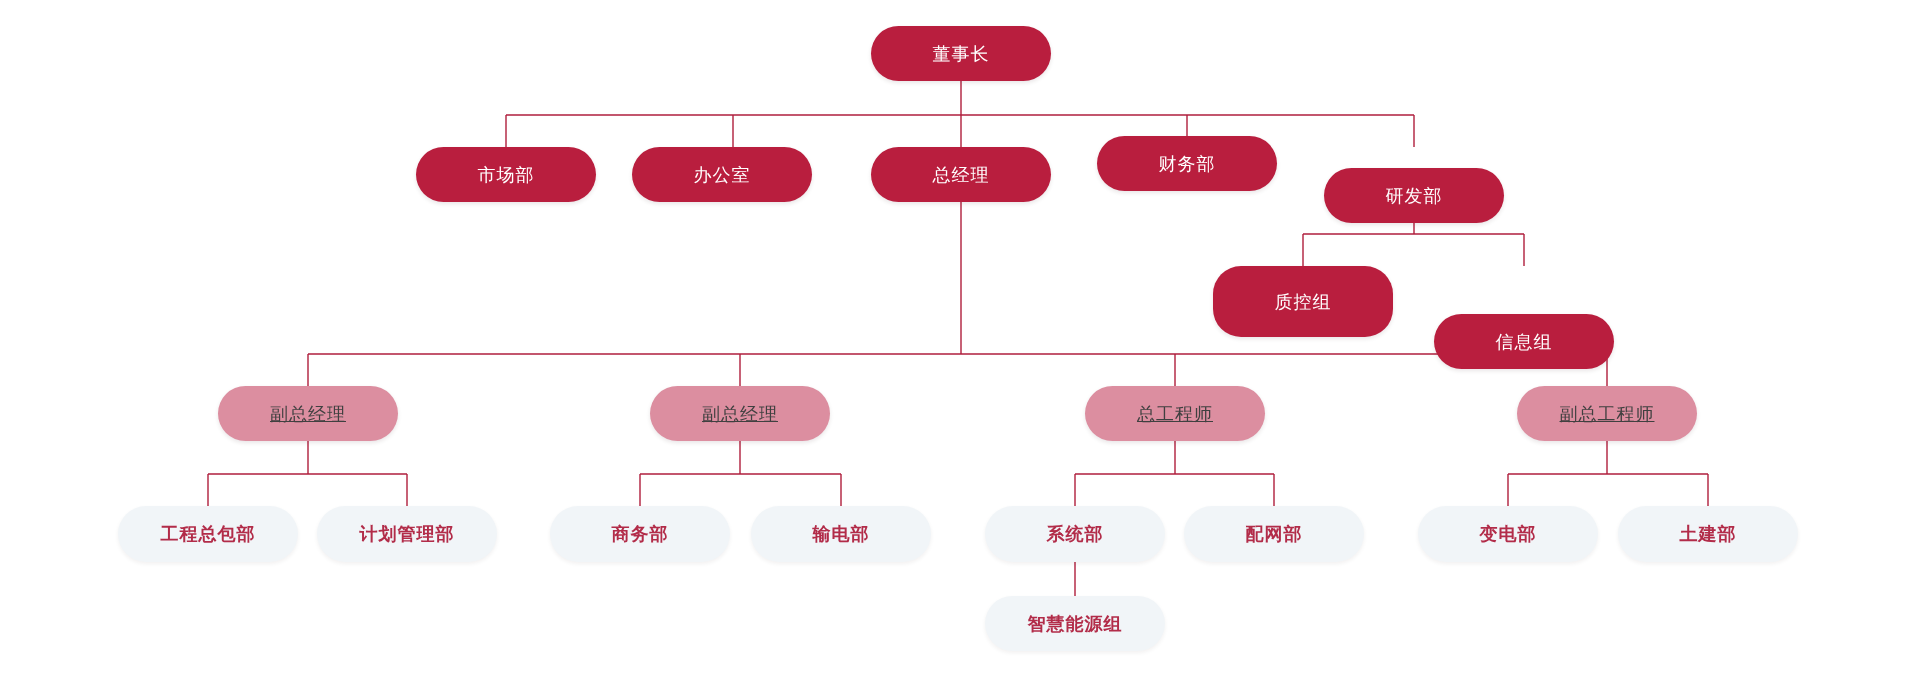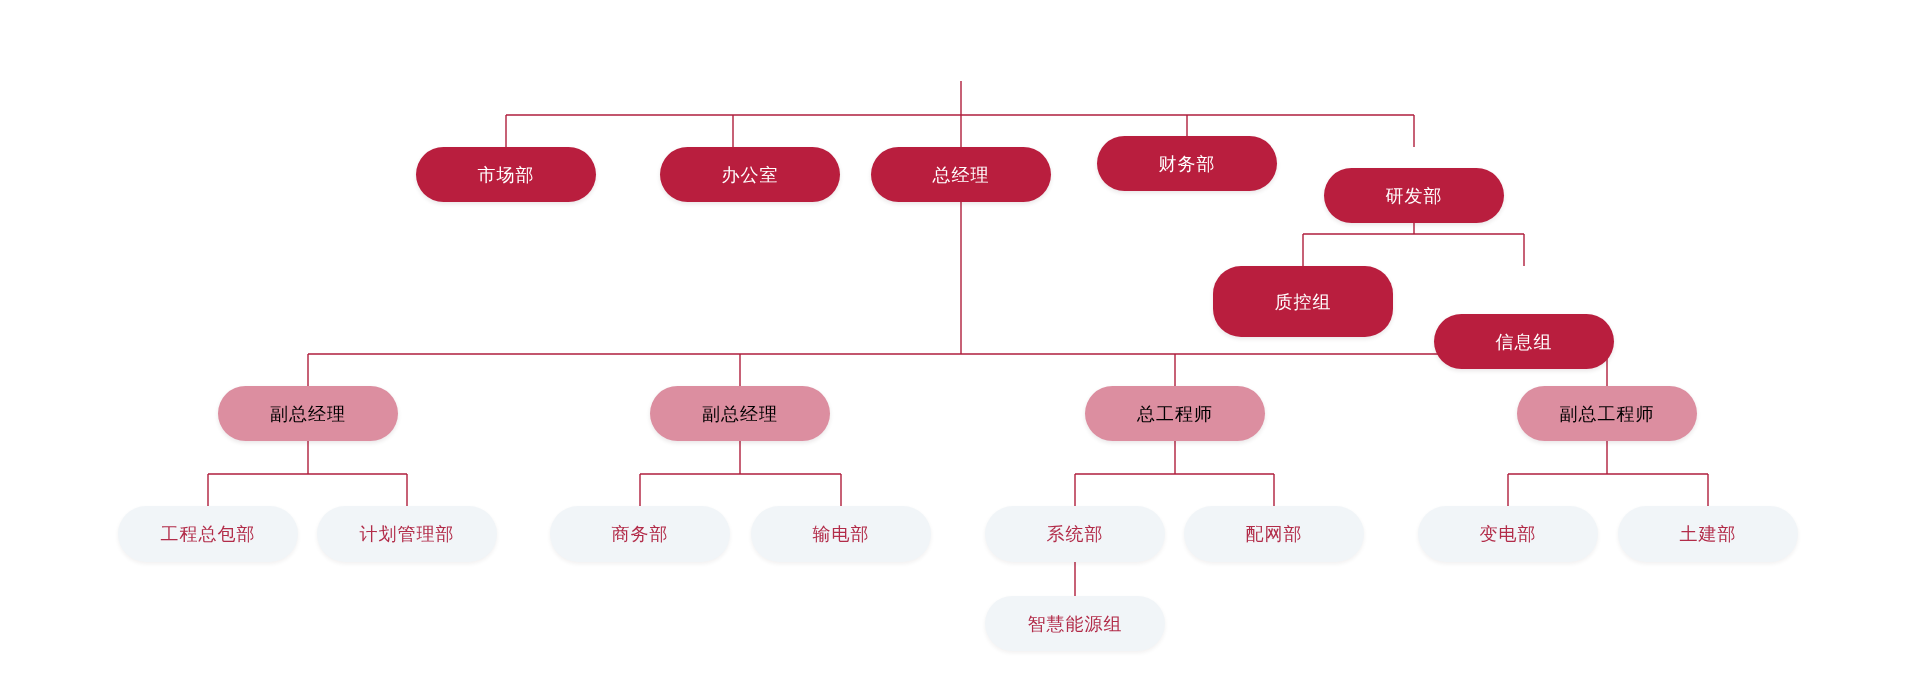--- a/index.html
+++ b/index.html
@@ -30,22 +30,22 @@
     justify-content: center;
     border-radius: 28px;
     font-size: 18px;
     letter-spacing: 1px;
     white-space: nowrap;
     box-shadow: 0 2px 4px rgba(40, 10, 20, 0.10);
     cursor: pointer;
     user-select: none;
   }
   .node.dark  { background: #B91E3E; color: #ffffff; }
-  .node.pink  { background: #DC8EA0; color: #000000; }
-  .node.light { background: #F1F5F8; color: #B22C49; box-shadow: 0 2px 4px rgba(40,10,20,0.06); }
+  .node.pink  { background: #DC8EA0; color: #404040; text-decoration: underline; }
+  .node.light { background: #F1F5F8; color: #B22C49; box-shadow: 0 2px 4px rgba(40,10,20,0.06); font-weight: bold; }
 </style>
 </head>
 <body>
 
 <div class="canvas">
   <svg class="connectors" viewBox="0 0 1920 677">
       <line x1="961" y1="81" x2="961" y2="115" stroke="#AF1E3C" stroke-width="1.4"></line>
       <line x1="506" y1="115" x2="1414" y2="115" stroke="#AF1E3C" stroke-width="1.4"></line>
       <line x1="506" y1="115" x2="506" y2="147" stroke="#AF1E3C" stroke-width="1.4"></line>
       <line x1="733" y1="115" x2="733" y2="147" stroke="#AF1E3C" stroke-width="1.4"></line>
@@ -74,24 +74,27 @@
       <line x1="1075" y1="474" x2="1274" y2="474" stroke="#AF1E3C" stroke-width="1.4"></line>
       <line x1="1075" y1="474" x2="1075" y2="506" stroke="#AF1E3C" stroke-width="1.4"></line>
       <line x1="1274" y1="474" x2="1274" y2="506" stroke="#AF1E3C" stroke-width="1.4"></line>
       <line x1="1607" y1="441" x2="1607" y2="474" stroke="#AF1E3C" stroke-width="1.4"></line>
       <line x1="1508" y1="474" x2="1708" y2="474" stroke="#AF1E3C" stroke-width="1.4"></line>
       <line x1="1508" y1="474" x2="1508" y2="506" stroke="#AF1E3C" stroke-width="1.4"></line>
       <line x1="1708" y1="474" x2="1708" y2="506" stroke="#AF1E3C" stroke-width="1.4"></line>
       <line x1="1075" y1="562" x2="1075" y2="596" stroke="#AF1E3C" stroke-width="1.4"></line>
     </svg>
 
+<div class="node dark" style="left: 871px; top: 26px; width: 180px; height: 55px;">
+      <span>董事长</span>
+    </div>
     <div class="node dark" style="left: 416px; top: 147px; width: 180px; height: 55px;">
       <span>市场部</span>
     </div>
-    <div class="node dark" style="left: 660px; top: 147px; width: 180px; height: 55px;">
+    <div class="node dark" style="left: 632px; top: 147px; width: 180px; height: 55px;">
       <span>办公室</span>
     </div>
     <div class="node dark" style="left: 871px; top: 147px; width: 180px; height: 55px;">
       <span>总经理</span>
     </div>
     <div class="node dark" style="left: 1097px; top: 136px; width: 180px; height: 55px;">
       <span>财务部</span>
     </div>
     <div class="node dark" style="left: 1324px; top: 147px; width: 180px; height: 55px; margin-top: 21px;">
       <span>研发部</span>

